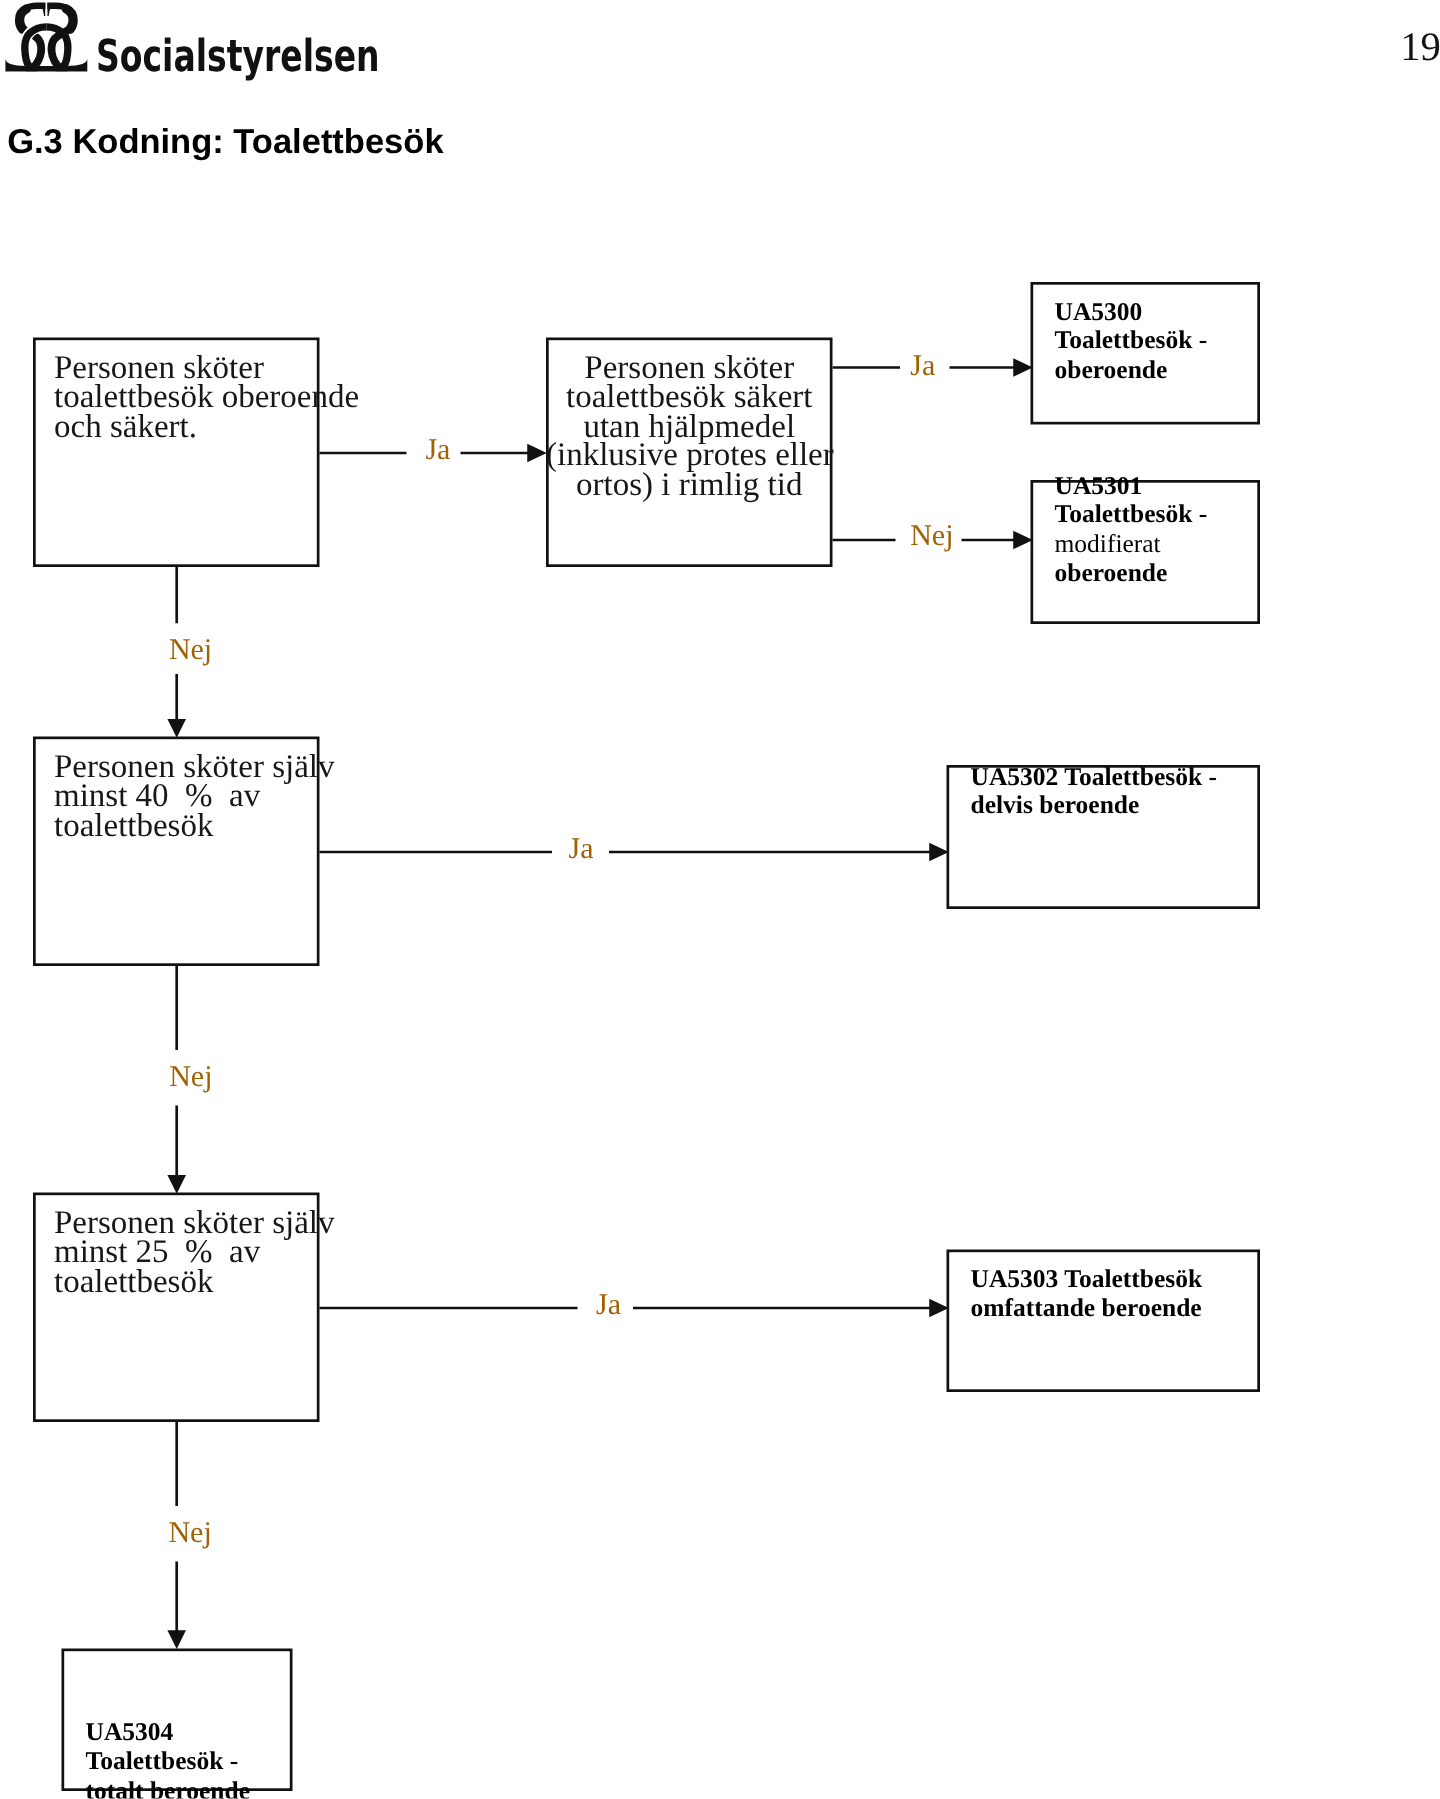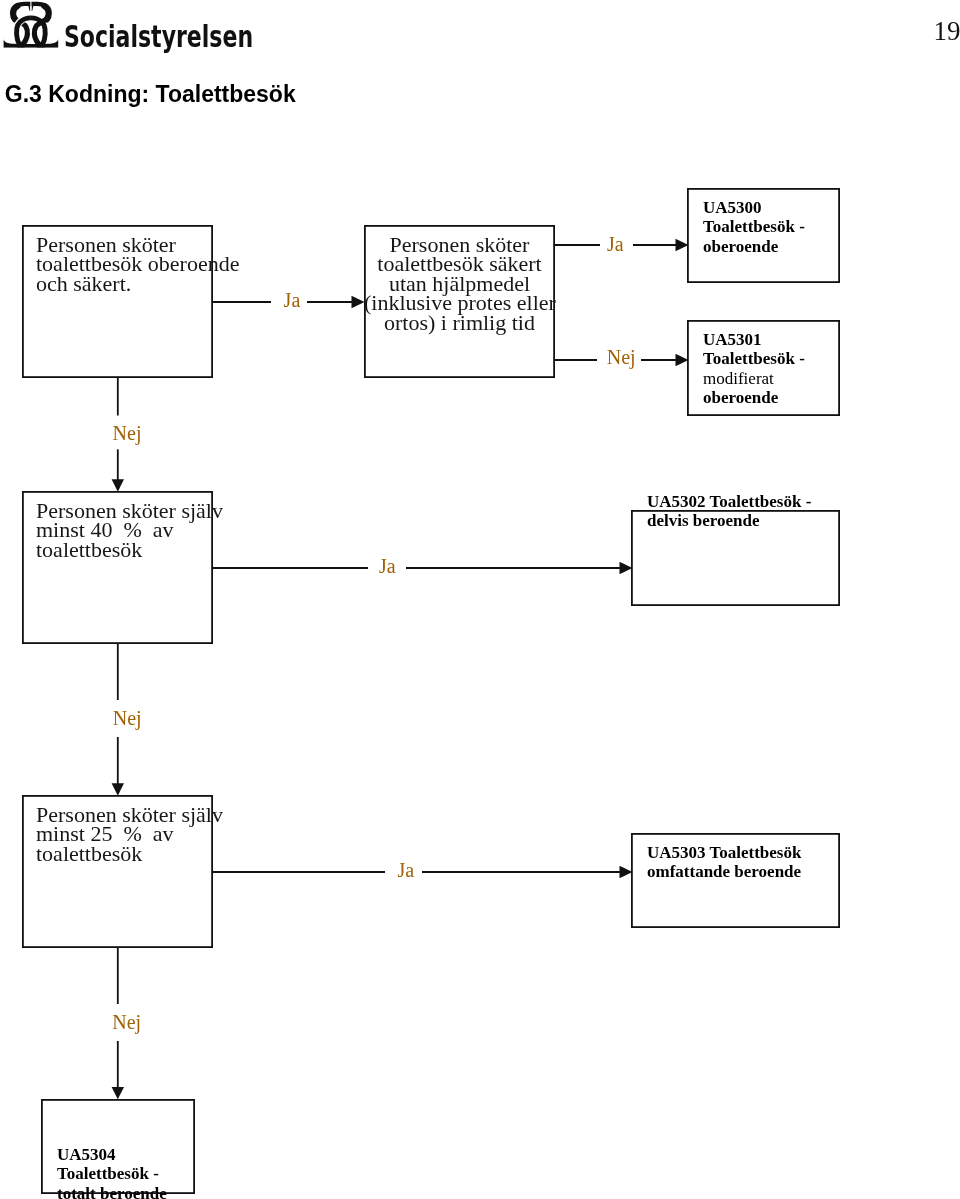--- a/index.html
+++ b/index.html
@@ -144,38 +144,38 @@
     </div>
 
     <div class="node r" style="left:687px;top:188px;width:153px;height:95px;">
       <div class="txt">
         <div>UA5300</div>
         <div>Toalettbesök -</div>
         <div>oberoende</div>
       </div>
     </div>
 
-    <div class="node r" style="left:687px;top:320px;width:127px;height:96px;">
+    <div class="node r" style="left:687px;top:304px;width:127px;height:96px;">
       <div class="txt">
         <div>UA5301</div>
         <div>Toalettbesök -</div>
         <div class="nb">modifierat</div>
         <div>oberoende</div>
       </div>
     </div>
 
     <div class="node q" style="left:22px;top:491px;width:191px;height:153px;">
       <div class="txt">
         <div>Personen sköter själv</div>
         <div>minst 40  %  av</div>
         <div>toalettbesök</div>
       </div>
     </div>
 
-    <div class="node r" style="left:631px;top:482px;width:209px;height:92px;">
+    <div class="node r" style="left:631px;top:498px;width:209px;height:92px;">
       <div class="txt">
         <div>UA5302 Toalettbesök -</div>
         <div>delvis beroende</div>
       </div>
     </div>
 
     <div class="node q" style="left:22px;top:795px;width:191px;height:153px;">
       <div class="txt">
         <div>Personen sköter själv</div>
         <div>minst 25  %  av</div>

